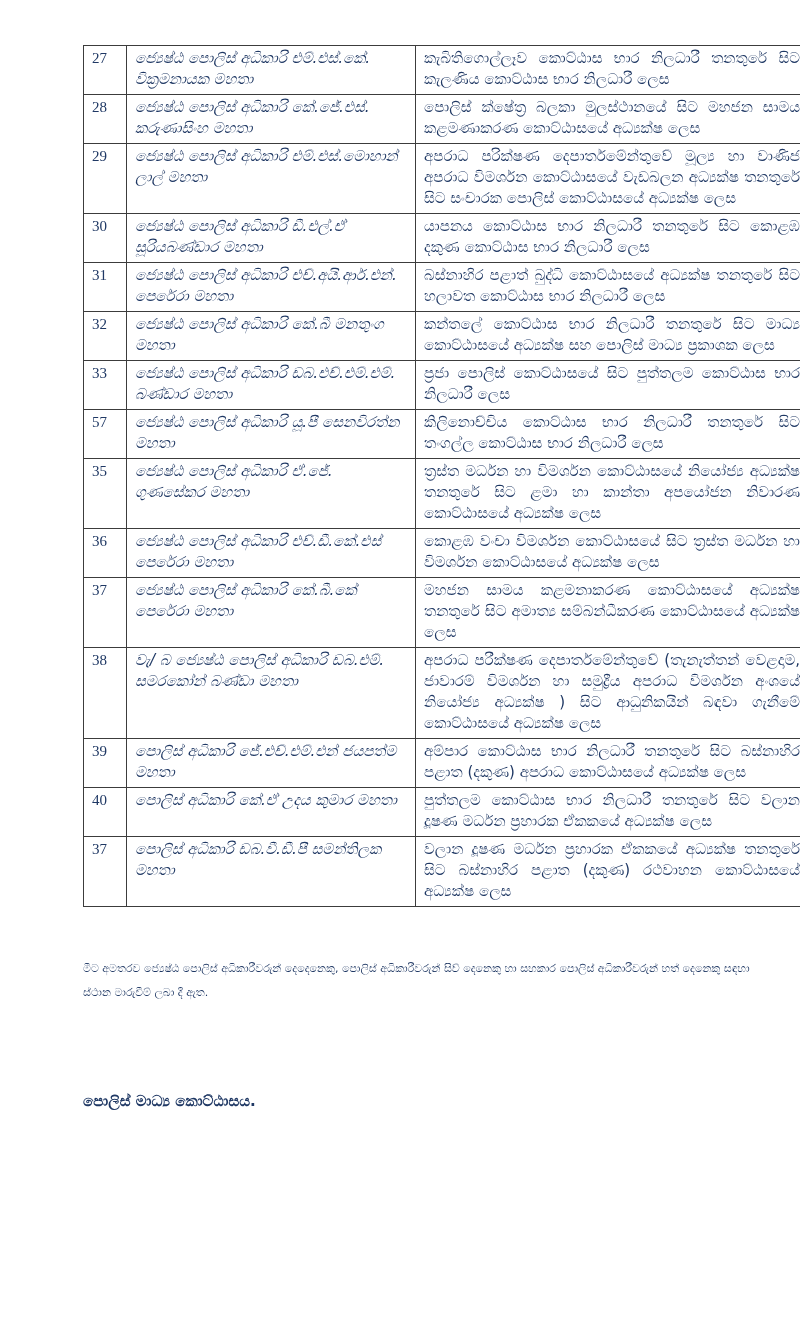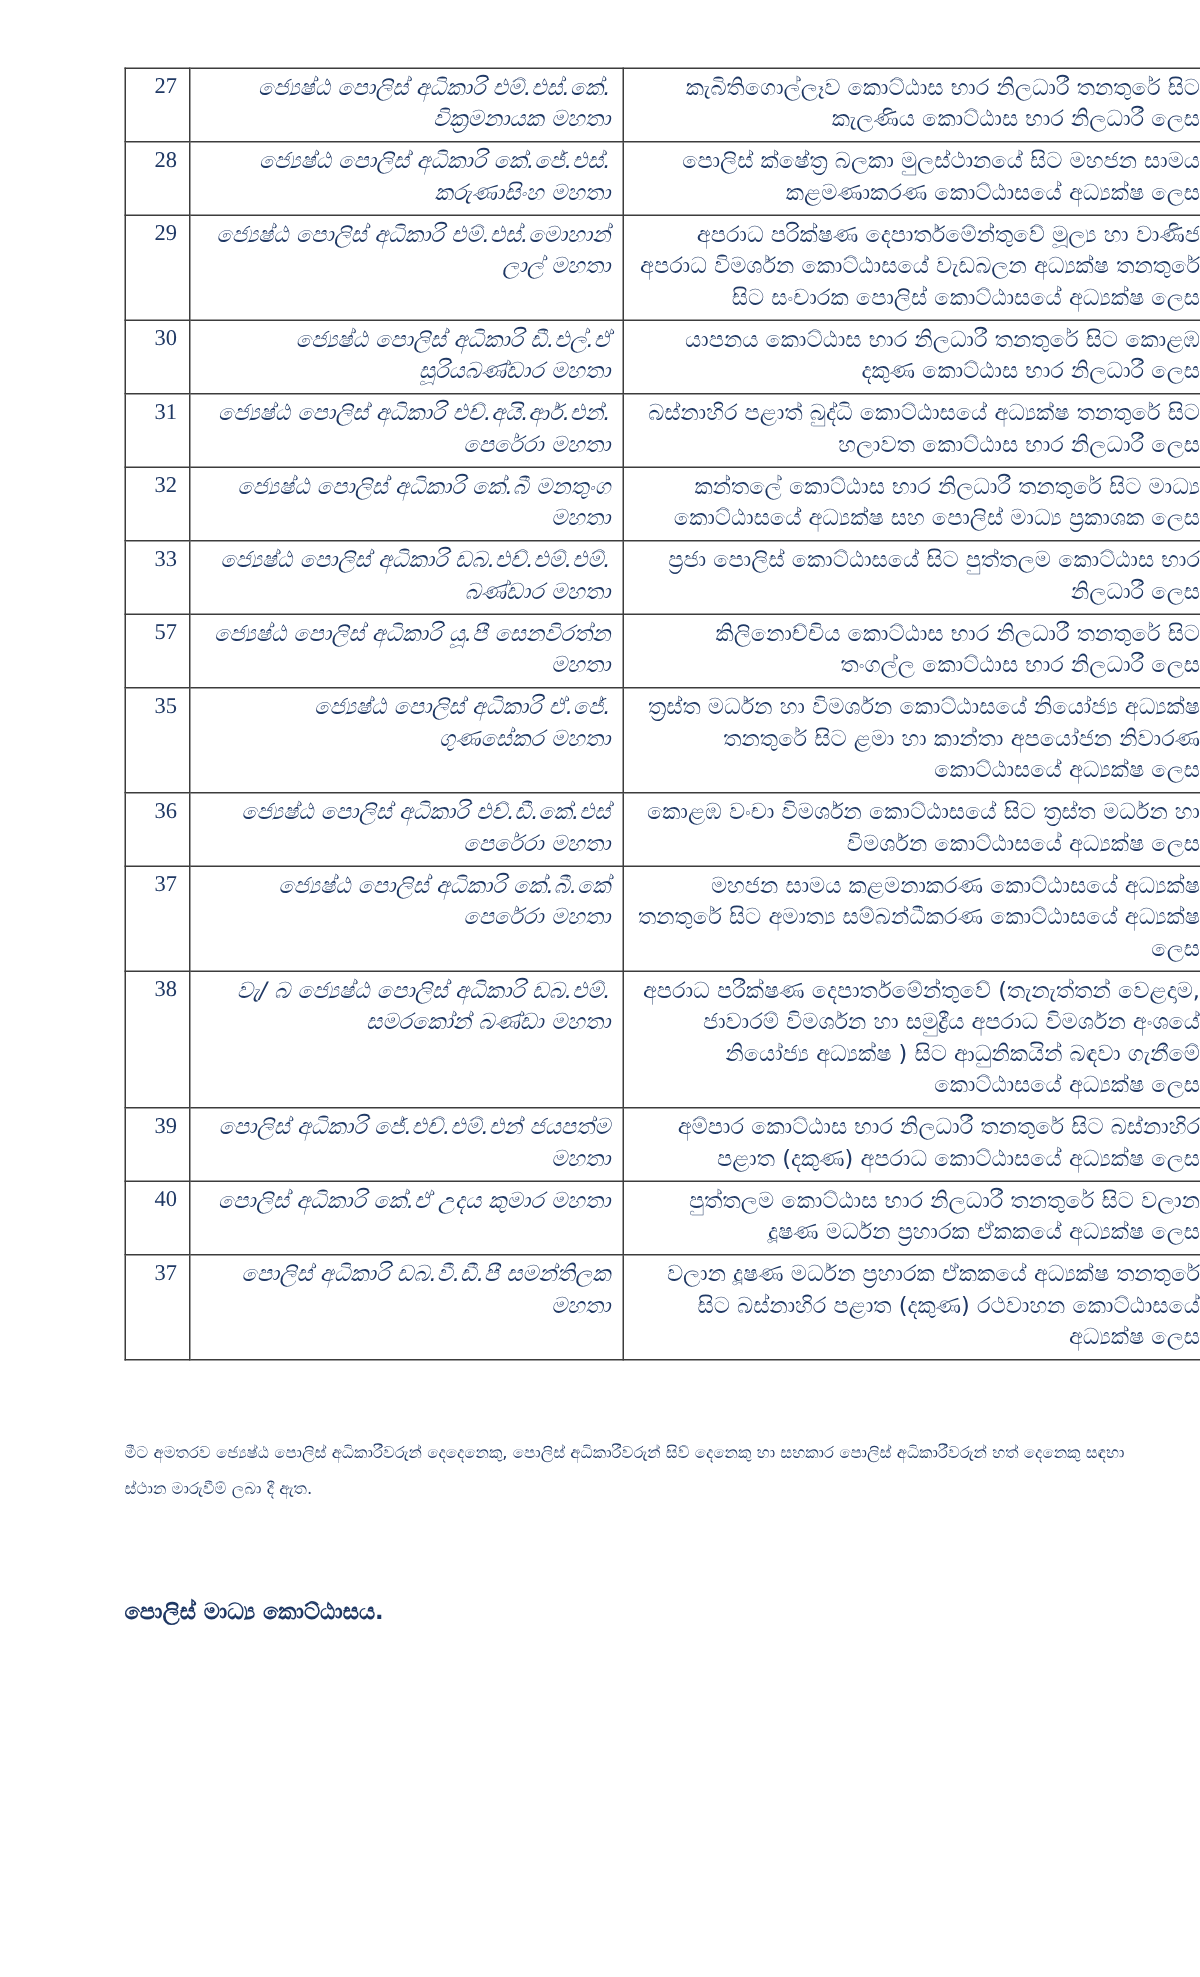--- a/index.html
+++ b/index.html
@@ -24,21 +24,20 @@
     width: 700px;
     table-layout: fixed;
   }
   table.transfers td {
     border: 1px solid #3c3c3c;
     vertical-align: top;
     padding: 2px 8px 4px 8px;
     font-size: 15px;
     line-height: 21px;
     word-wrap: break-word;
-    text-align: right;
   }
   td.cell-no {
     width: 26px;
     padding: 2px 2px 2px 5px;
     font-family: "Liberation Serif", serif;
     font-size: 16px;
     text-align: left;
   }
   td.cell-officer {
     width: 272px;
@@ -50,21 +49,21 @@
     text-align: justify;
   }
   .footer-para {
     margin-top: 50px;
     width: 678px;
     font-size: 11px;
     line-height: 24px;
     text-align: left;
   }
   .signature {
-    margin-top: 60px;
+    margin-top: 87px;
     font-size: 15px;
     font-weight: bold;
   }
 </style>
 </head>
 <body>
 
 <div class="page">
 
   <table class="transfers">

